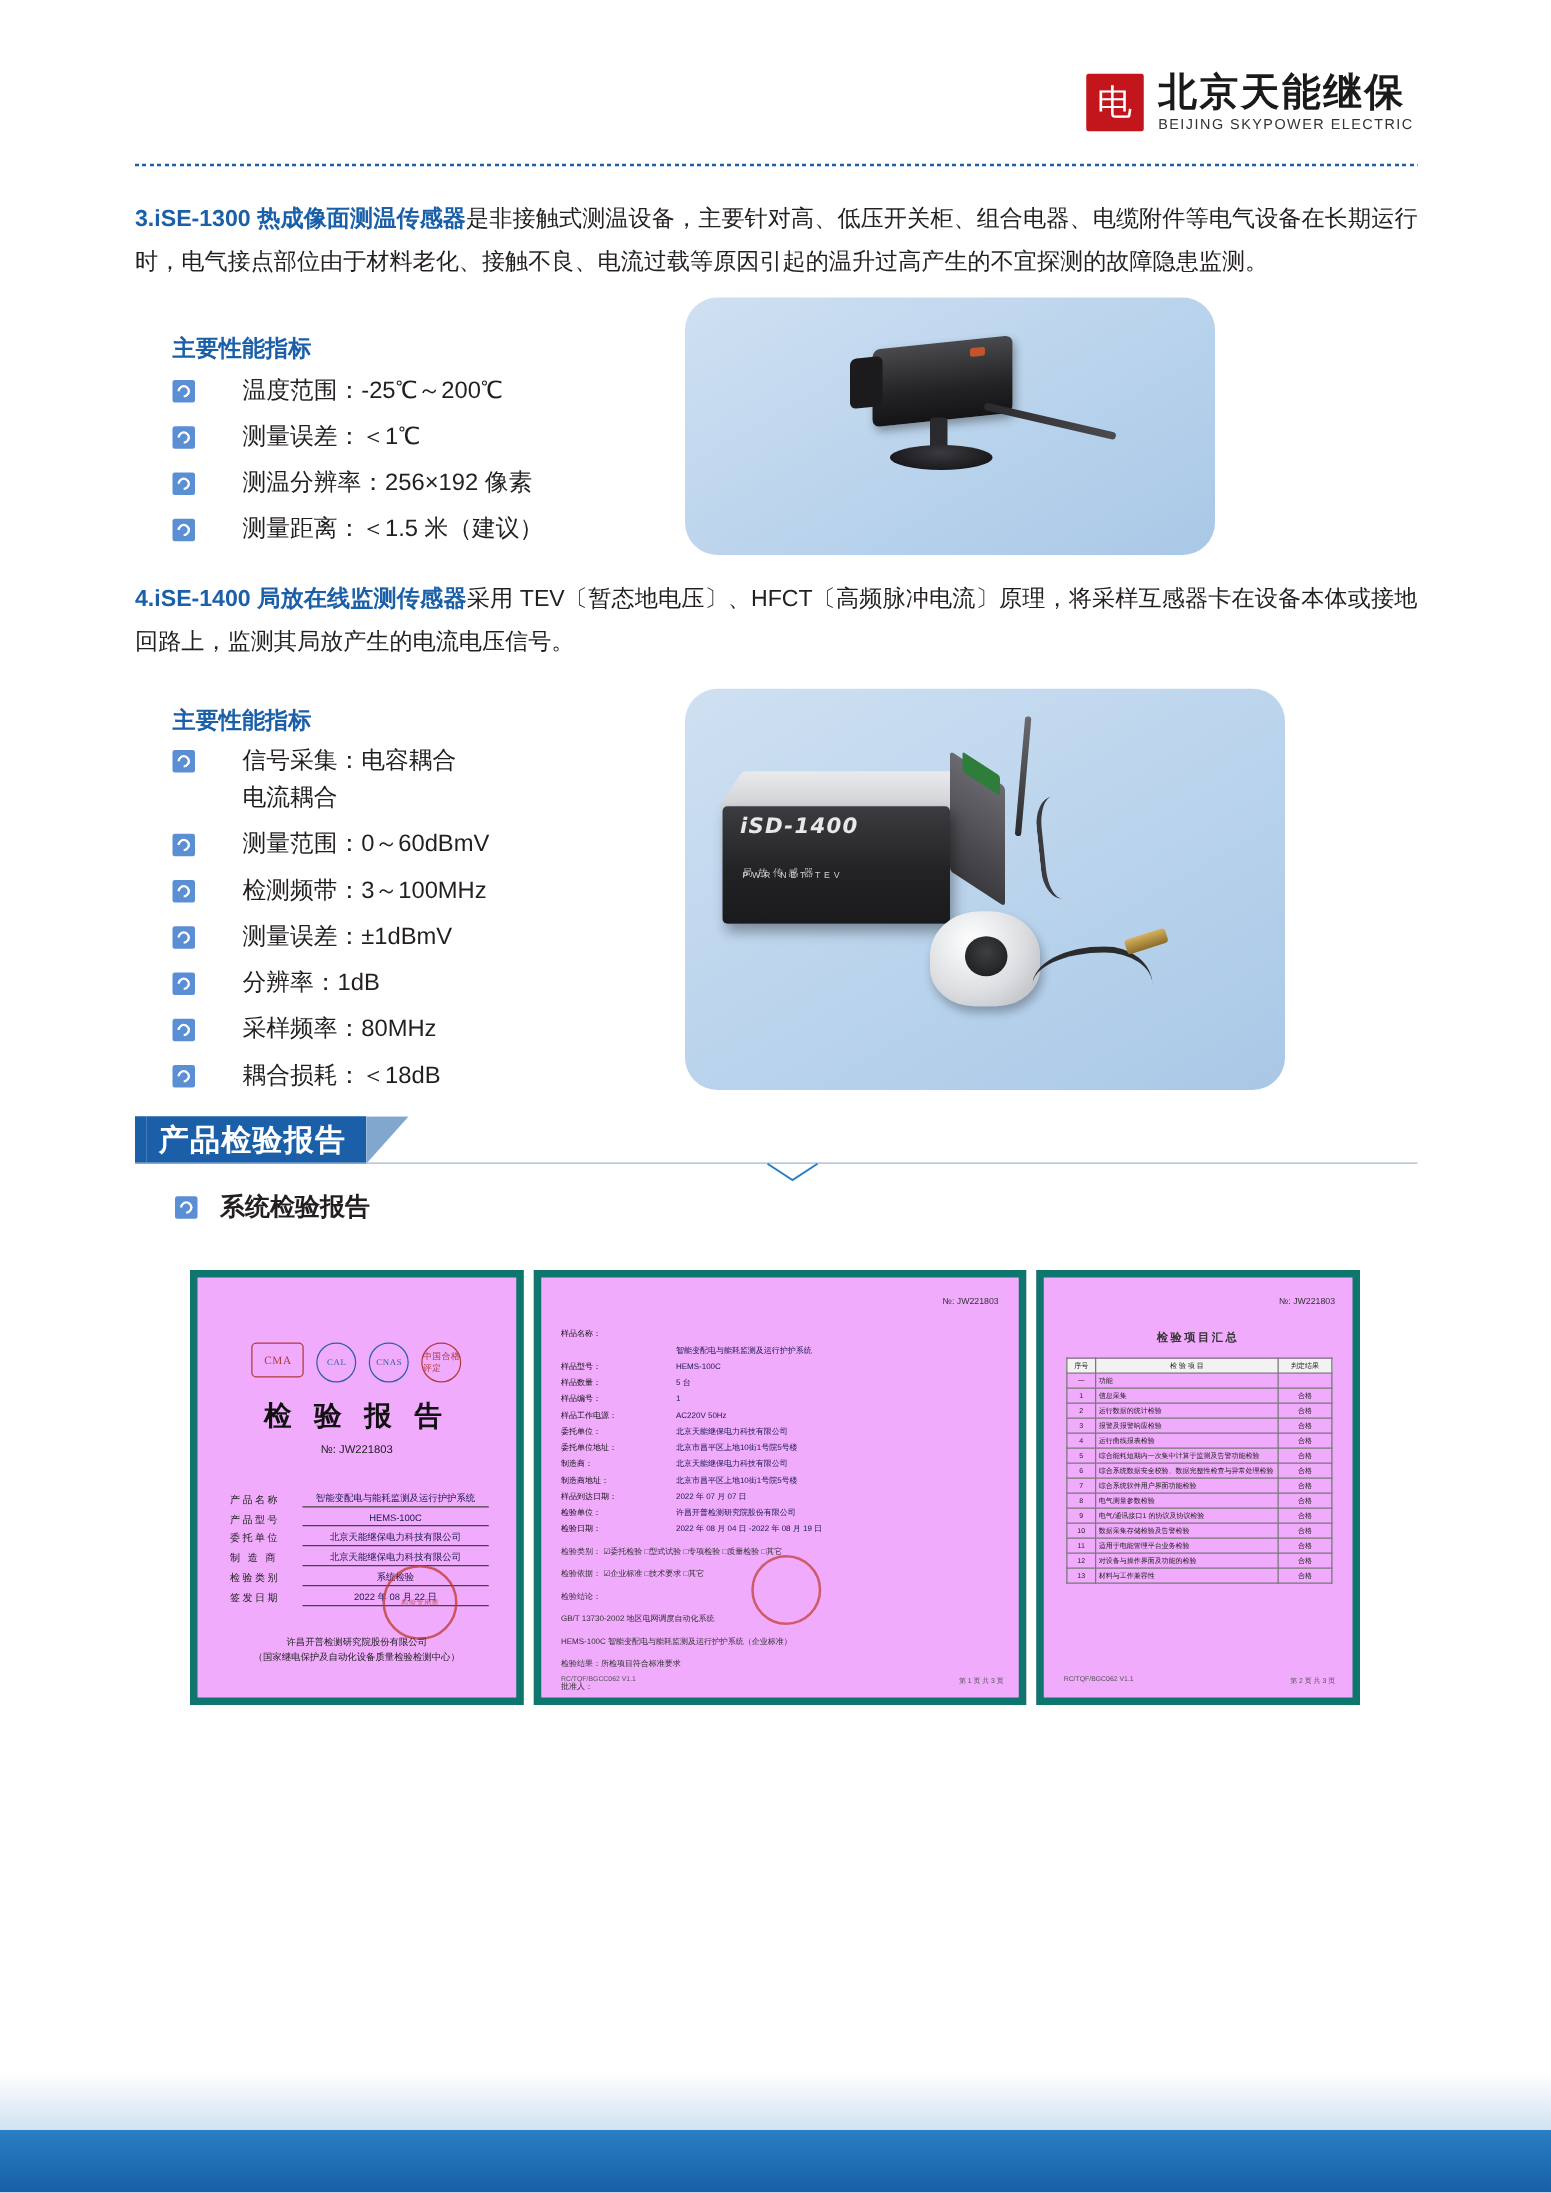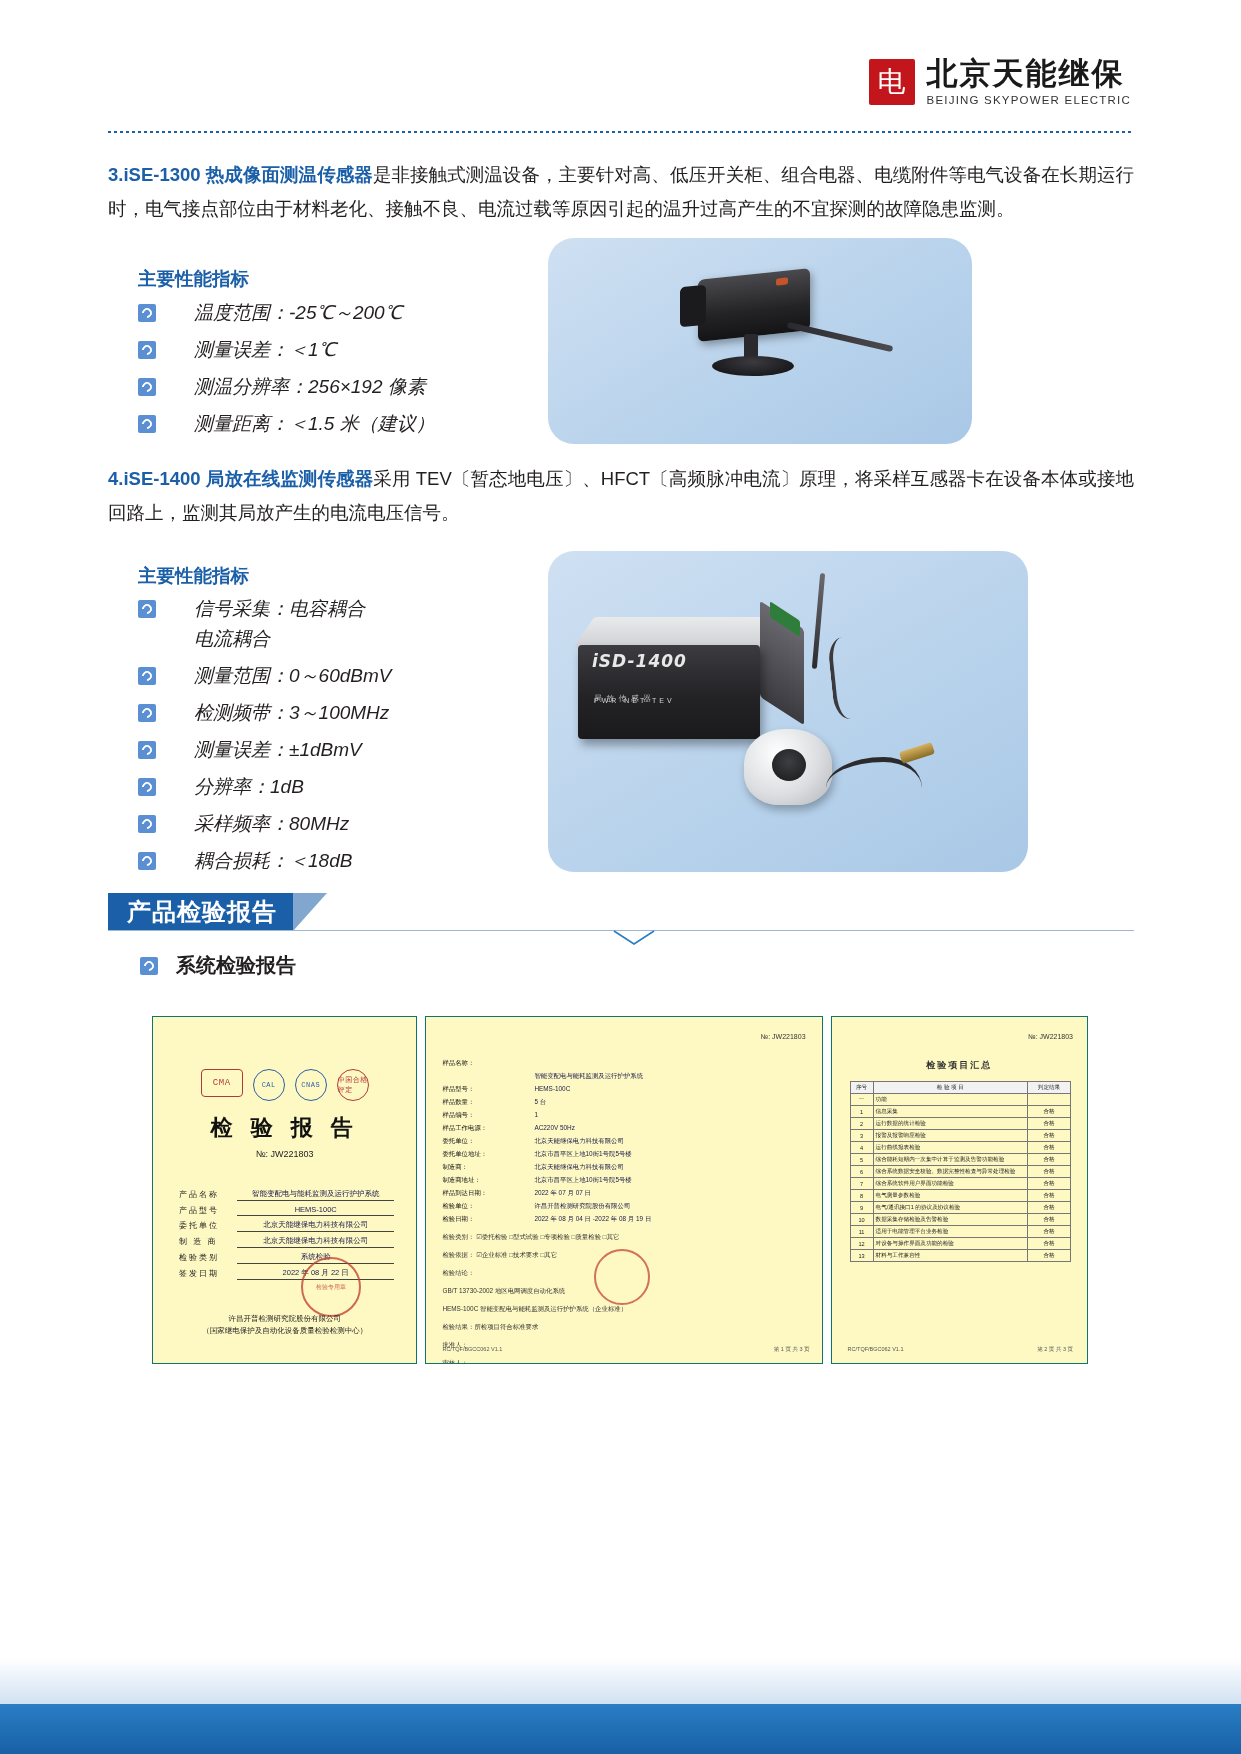--- a/index.html
+++ b/index.html
@@ -91,21 +91,20 @@
     padding: 0;
     list-style: none;
   }
   #spec-list-1300 { top: 298px; left: 138px; }
   #spec-list-1400 { top: 594px; left: 138px; }
 
   .spec-item {
     display: flex;
     align-items: flex-start;
     margin-bottom: 7px;
-    font-style: italic;
   }
   .bullet {
     width: 18px;
     height: 18px;
     background: #5b8fd4;
     border-radius: 2px;
     margin-top: 6px;
     margin-right: 38px;
     flex: 0 0 auto;
     position: relative;
@@ -403,41 +402,41 @@
   .report-row {
     position: absolute;
     top: 1016px;
     left: 152px;
     width: 936px;
     height: 348px;
     display: flex;
     gap: 8px;
   }
   .report-page {
-    background: #fef9c3;
-    border: 1px solid #0f766e;
+    background: #f0abfc;
+    border: 6px solid #0f766e;
     position: relative;
     overflow: hidden;
     font-size: 5px;
     color: #333;
   }
   .rp-1 { width: 264px; }
   .rp-2 { width: 396px; }
   .rp-3 { width: 256px; }
 
   
   .cert-marks {
     position: absolute; top: 52px; left: 0; right: 0;
     display: flex; justify-content: center; gap: 10px;
   }
   .cert-mark {
     width: 40px; height: 26px; border: 1px solid #b03a3a;
     border-radius: 4px; color: #b03a3a; font-size: 9px;
     display: flex; align-items: center; justify-content: center;
-    font-family: Liberation Mono, monospace; letter-spacing: .5px;
+    font-family: Liberation Serif, serif; letter-spacing: .5px;
   }
   .cert-mark.blue { border-color: #2c5fa8; color: #2c5fa8; }
   .cert-mark.round { border-radius: 50%; width: 30px; height: 30px; font-size: 7px; }
   .rp-title {
     position: absolute; top: 96px; left: 0; right: 0; text-align: center;
     font-size: 22px; font-weight: bold; letter-spacing: 6px; color: #111;
   }
   .rp-no {
     position: absolute; top: 132px; left: 0; right: 0; text-align: center;
     font-size: 9px; color: #222;

